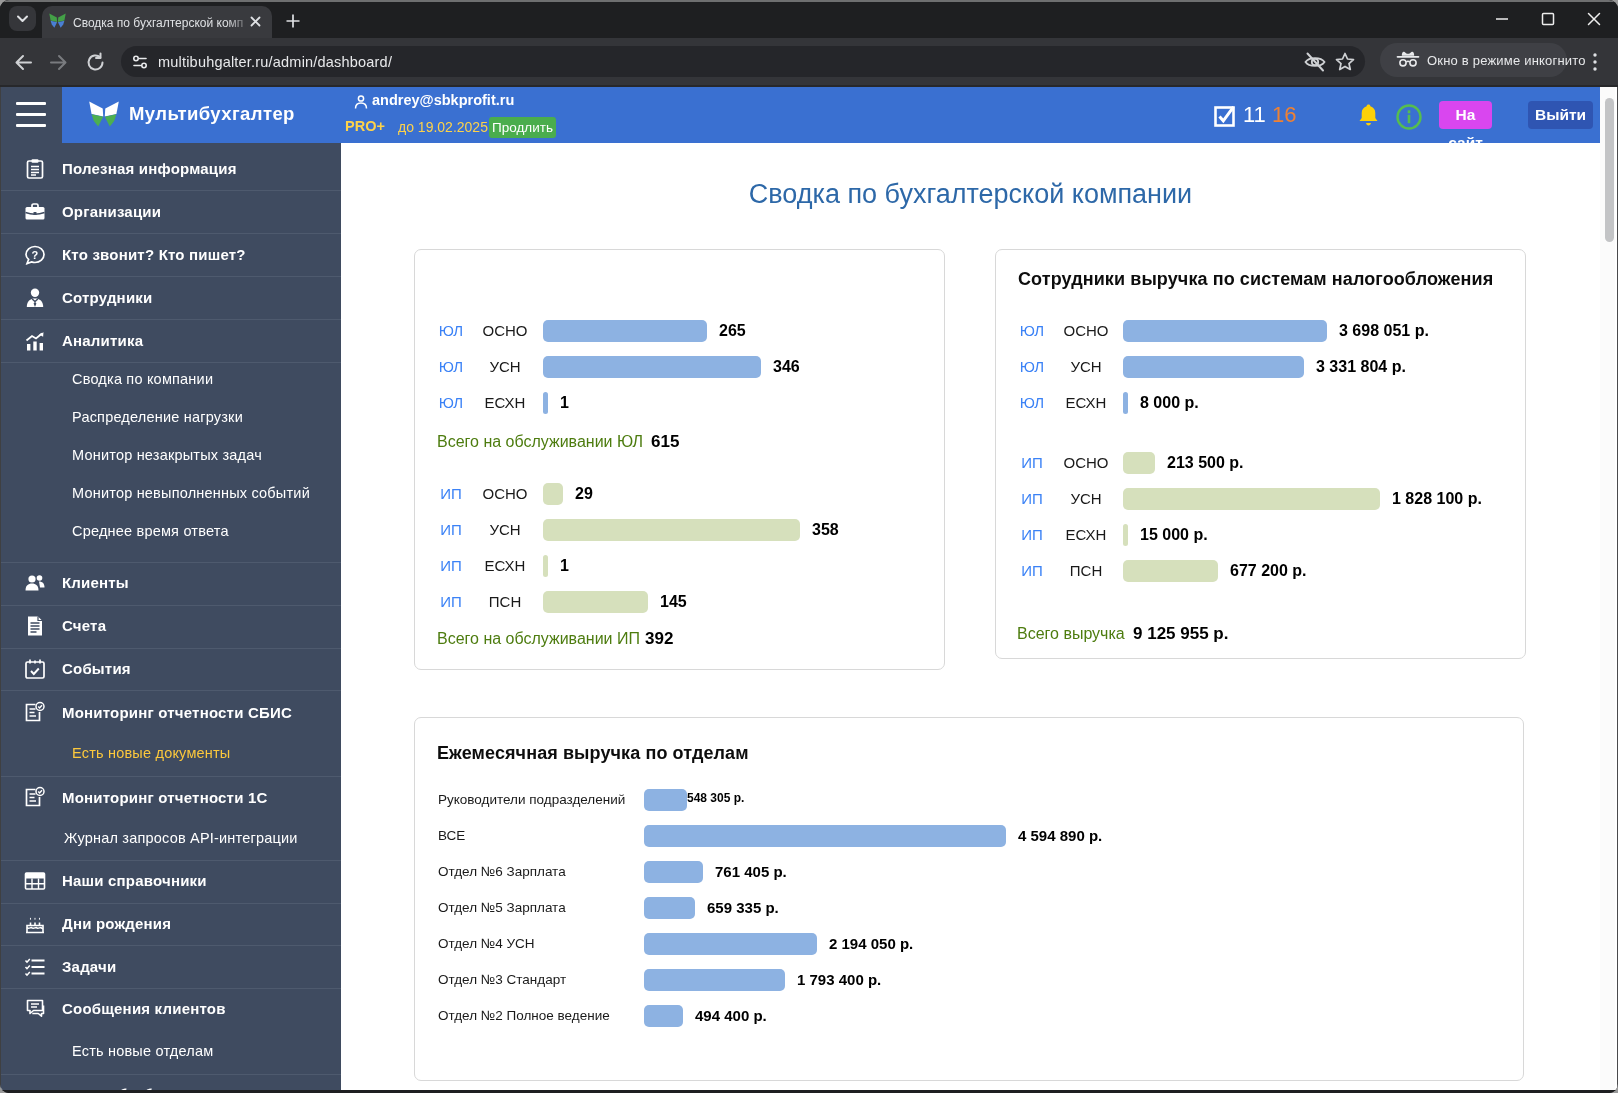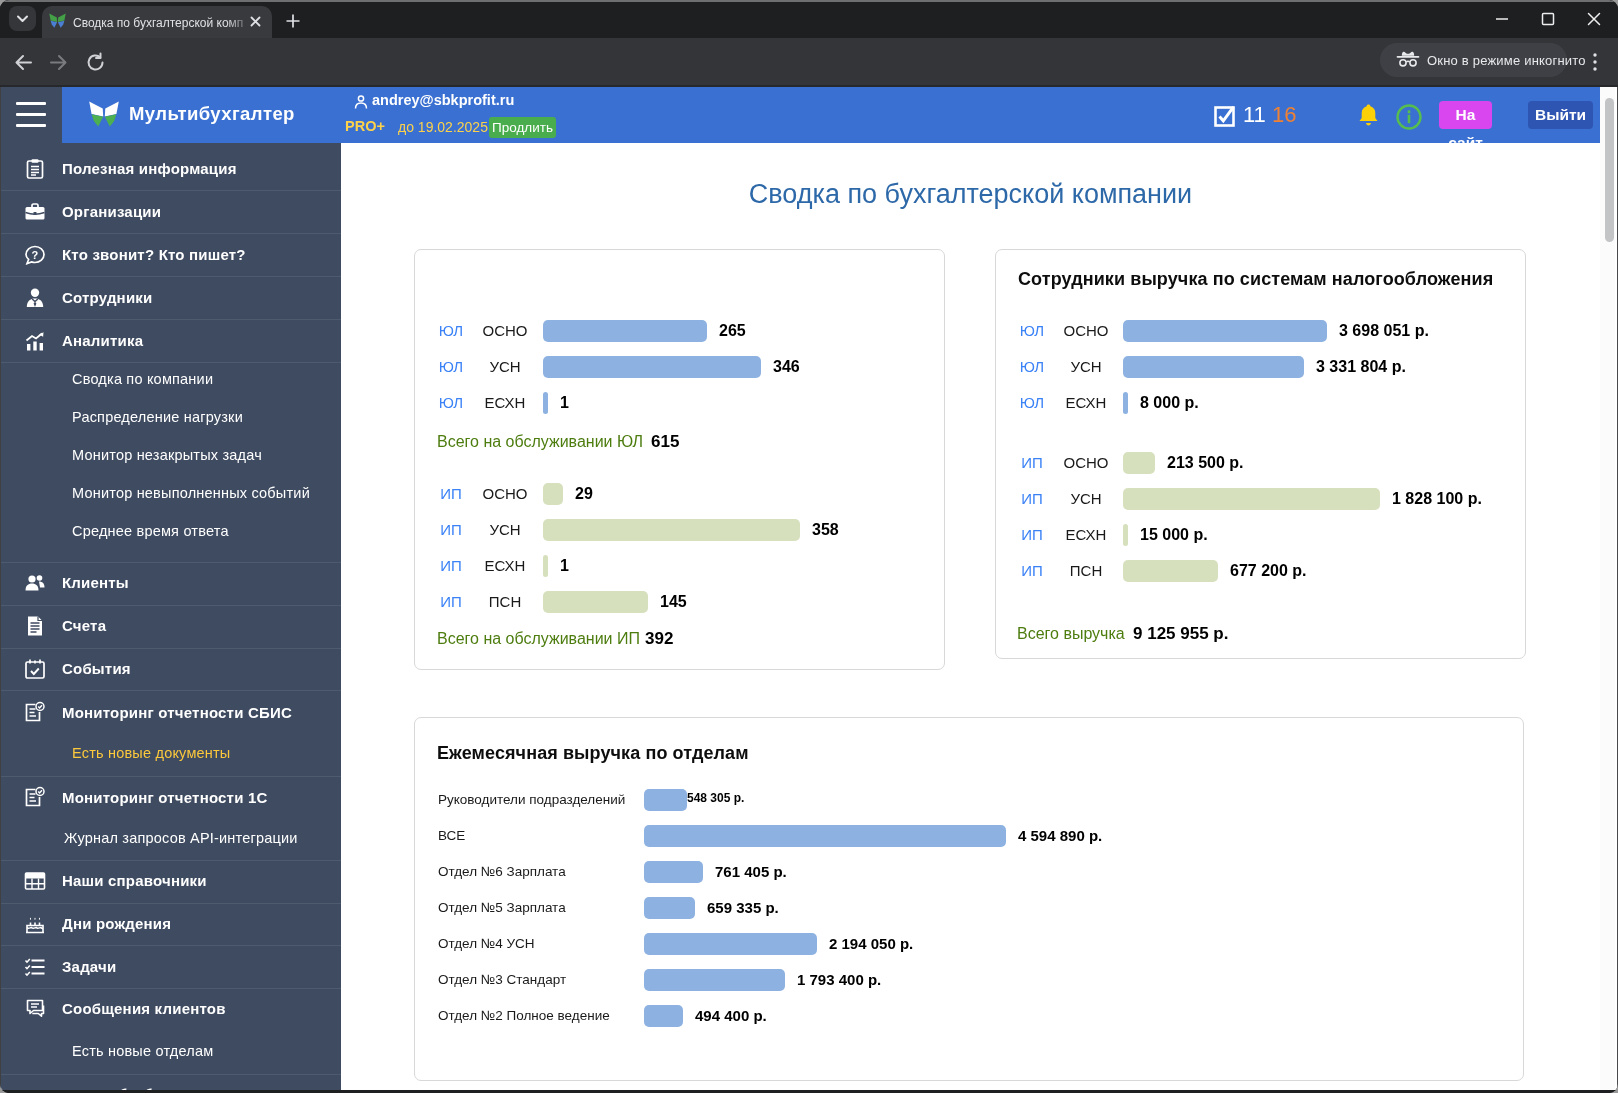--- a/index.html
+++ b/index.html
@@ -103,20 +103,37 @@
     <svg style="position:absolute;left:12px;top:13px" width="23" height="23" viewBox="0 0 23 23">
         <path d="M19 11.5 L5 11.5 M11 5 L4.5 11.5 L11 18" stroke="#cfd1d4" stroke-width="2" fill="none" stroke-linecap="round" stroke-linejoin="round"></path>
       </svg>
     <svg style="position:absolute;left:47px;top:13px" width="23" height="23" viewBox="0 0 23 23">
         <path d="M4 11.5 L18 11.5 M12 5 L18.5 11.5 L12 18" stroke="#797b7f" stroke-width="2" fill="none" stroke-linecap="round" stroke-linejoin="round"></path>
       </svg>
     <svg style="position:absolute;left:84px;top:13px" width="23" height="23" viewBox="0 0 23 23">
         <path d="M18.5 11.5 A7 7 0 1 1 16.2 6.3" stroke="#cfd1d4" stroke-width="2" fill="none" stroke-linecap="round"></path>
         <path d="M16.5 2.5 L16.5 7 L12 7" stroke="#cfd1d4" stroke-width="2" fill="none" stroke-linecap="round" stroke-linejoin="round"></path>
       </svg>
+    <div class="omnibox">
+      <svg style="position:absolute;left:6px;top:3px" width="26" height="26" viewBox="0 0 26 26">
+        <circle cx="9" cy="9.5" r="2.2" stroke="#e8e9eb" stroke-width="1.6" fill="none"></circle>
+        <path d="M12.5 9.5 L19 9.5" stroke="#e8e9eb" stroke-width="1.6" stroke-linecap="round"></path>
+        <path d="M7 16.5 L13.5 16.5" stroke="#e8e9eb" stroke-width="1.6" stroke-linecap="round"></path>
+        <circle cx="17" cy="16.5" r="2.2" stroke="#e8e9eb" stroke-width="1.6" fill="none"></circle>
+      </svg>
+      <div class="url">multibuhgalter.ru/admin/dashboard/</div>
+      <svg style="position:absolute;left:1182px;top:4px" width="24" height="24" viewBox="0 0 24 24">
+          <path d="M2.5 12 C6 6.8 18 6.8 21.5 12 C18 17.2 6 17.2 2.5 12 Z" stroke="#cfd1d4" stroke-width="1.8" fill="none"></path>
+          <circle cx="12" cy="12" r="3.2" stroke="#cfd1d4" stroke-width="1.8" fill="none"></circle>
+          <path d="M4.5 3.5 L20 20.5" stroke="#cfd1d4" stroke-width="2" stroke-linecap="round"></path>
+        </svg>
+      <svg style="position:absolute;left:1212px;top:4px" width="24" height="24" viewBox="0 0 24 24">
+          <path d="M12 3.5 L14.5 9 L20.5 9.6 L16 13.6 L17.3 19.5 L12 16.4 L6.7 19.5 L8 13.6 L3.5 9.6 L9.5 9 Z" stroke="#cfd1d4" stroke-width="1.7" fill="none" stroke-linejoin="round"></path>
+        </svg>
+    </div>
     <div class="chip">
       <svg style="position:absolute;left:16px;top:7px" width="24" height="20" viewBox="0 0 24 20">
         <path d="M1.5 6.8 L22.5 6.8" stroke="#e8e9eb" stroke-width="1.7" stroke-linecap="round"></path>
         <path d="M5.8 5.8 C5.8 2 7.2 1.1 8.6 2 L10.4 3.4 C11.3 4 12.7 4 13.6 3.4 L15.4 2 C16.8 1.1 18.2 2 18.2 5.8 Z" fill="#e8e9eb"></path>
         <circle cx="7" cy="12.8" r="3.1" stroke="#e8e9eb" stroke-width="1.6" fill="none"></circle>
         <circle cx="17" cy="12.8" r="3.1" stroke="#e8e9eb" stroke-width="1.6" fill="none"></circle>
         <path d="M10.4 11.9 C11.3 11.2 12.7 11.2 13.6 11.9" stroke="#e8e9eb" stroke-width="1.4" fill="none"></path>
       </svg>
       <span>Окно в режиме инкогнито</span>
     </div>

